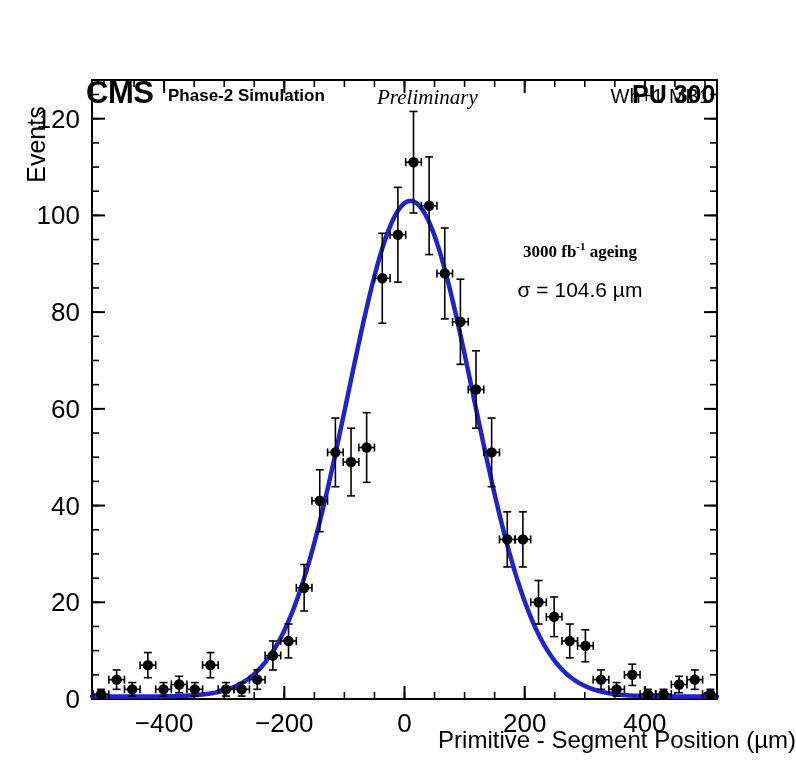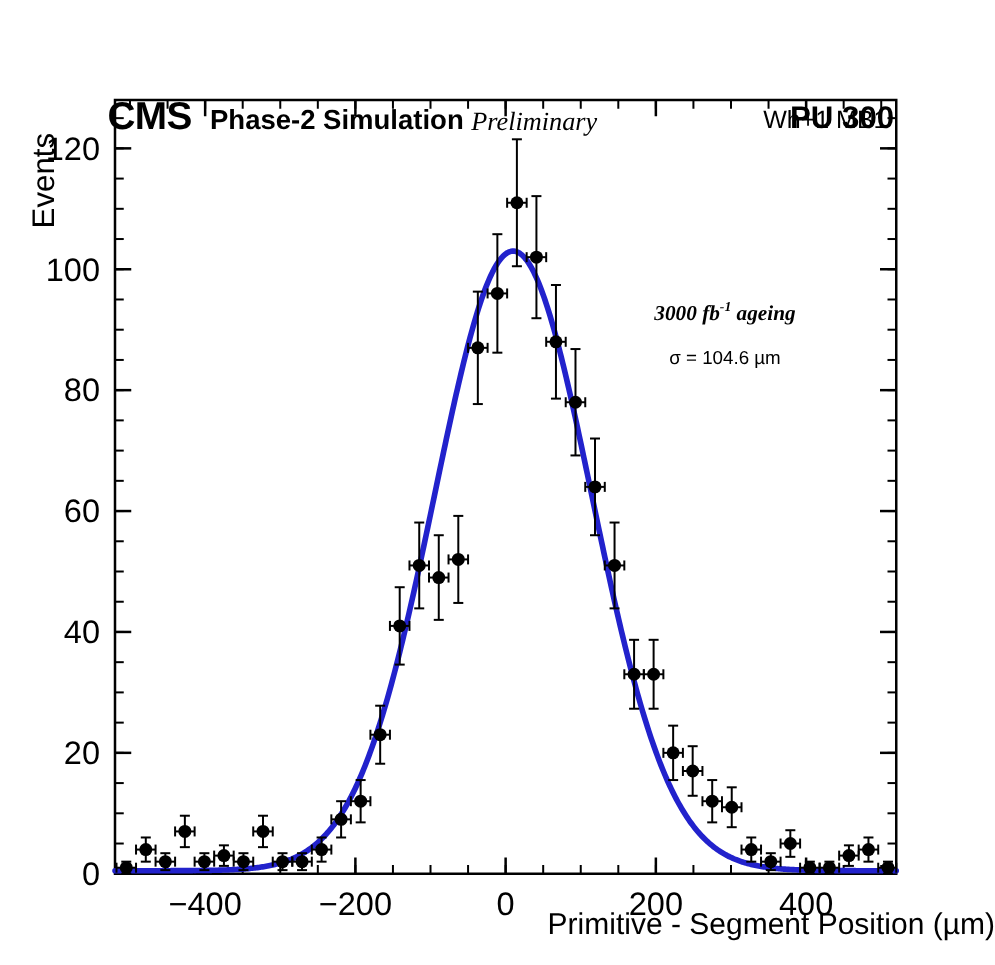--- a/index.html
+++ b/index.html
@@ -7,45 +7,45 @@
        font-family:"Liberation Sans", sans-serif;color:#000;}
   #root{position:relative;width:796px;height:772px;}
 
   
   .header{position:absolute;left:0;top:38px;width:796px;height:34px;}
   .cms-logo{position:absolute;left:86px;top:38px;
             font-family:"Liberation Sans", sans-serif;
             font-weight:bold;font-size:31px;letter-spacing:-0.5px;line-height:34px;}
   .cms-sub{position:absolute;left:168px;top:44px;
            font-family:"Liberation Sans", sans-serif;
-           font-weight:bold;font-size:22px;line-height:28px;}
+           font-weight:bold;font-size:17px;line-height:28px;}
   .cms-prelim{position:absolute;left:377px;top:45px;
               font-family:"Liberation Serif", serif;
               font-style:italic;font-size:21px;line-height:28px;}
   .cms-right{position:absolute;left:632px;top:41px;
              font-family:"Liberation Sans", sans-serif;
              font-weight:bold;font-size:25px;line-height:30px;}
 
   
   .ylabel{position:absolute;left:-24px;top:130px;width:120px;
           transform:rotate(-90deg);transform-origin:50% 50%;
           text-align:center;font-size:25px;font-family:"Liberation Sans", sans-serif;}
   .xlabel{position:absolute;left:0;top:726px;width:796px;
           text-align:right;font-size:24px;font-family:"Liberation Sans", sans-serif;}
 
   
   .ann-region{position:absolute;left:560px;top:85px;width:150px;
               text-align:right;font-weight:normal;font-size:20px;
               font-family:"Liberation Sans", sans-serif;}
   .ann-lumi{position:absolute;left:470px;top:240px;width:220px;
             text-align:center;font-weight:bold;font-size:17px;
-            font-family:"Liberation Serif", serif;font-style:italic;}
+            font-family:"Liberation Serif", serif;}
   .ann-lumi sup{font-size:11px;vertical-align:super;}
   .ann-sigma{position:absolute;left:470px;top:278px;width:220px;
-             text-align:center;font-size:15px;
+             text-align:center;font-size:21px;
              font-family:"Liberation Sans", sans-serif;}
 
   svg{position:absolute;left:0;top:0;}
   text{font-family:"Liberation Sans", sans-serif;}
 </style>
 </head>
 <body>
 
 <div id="root">
 

